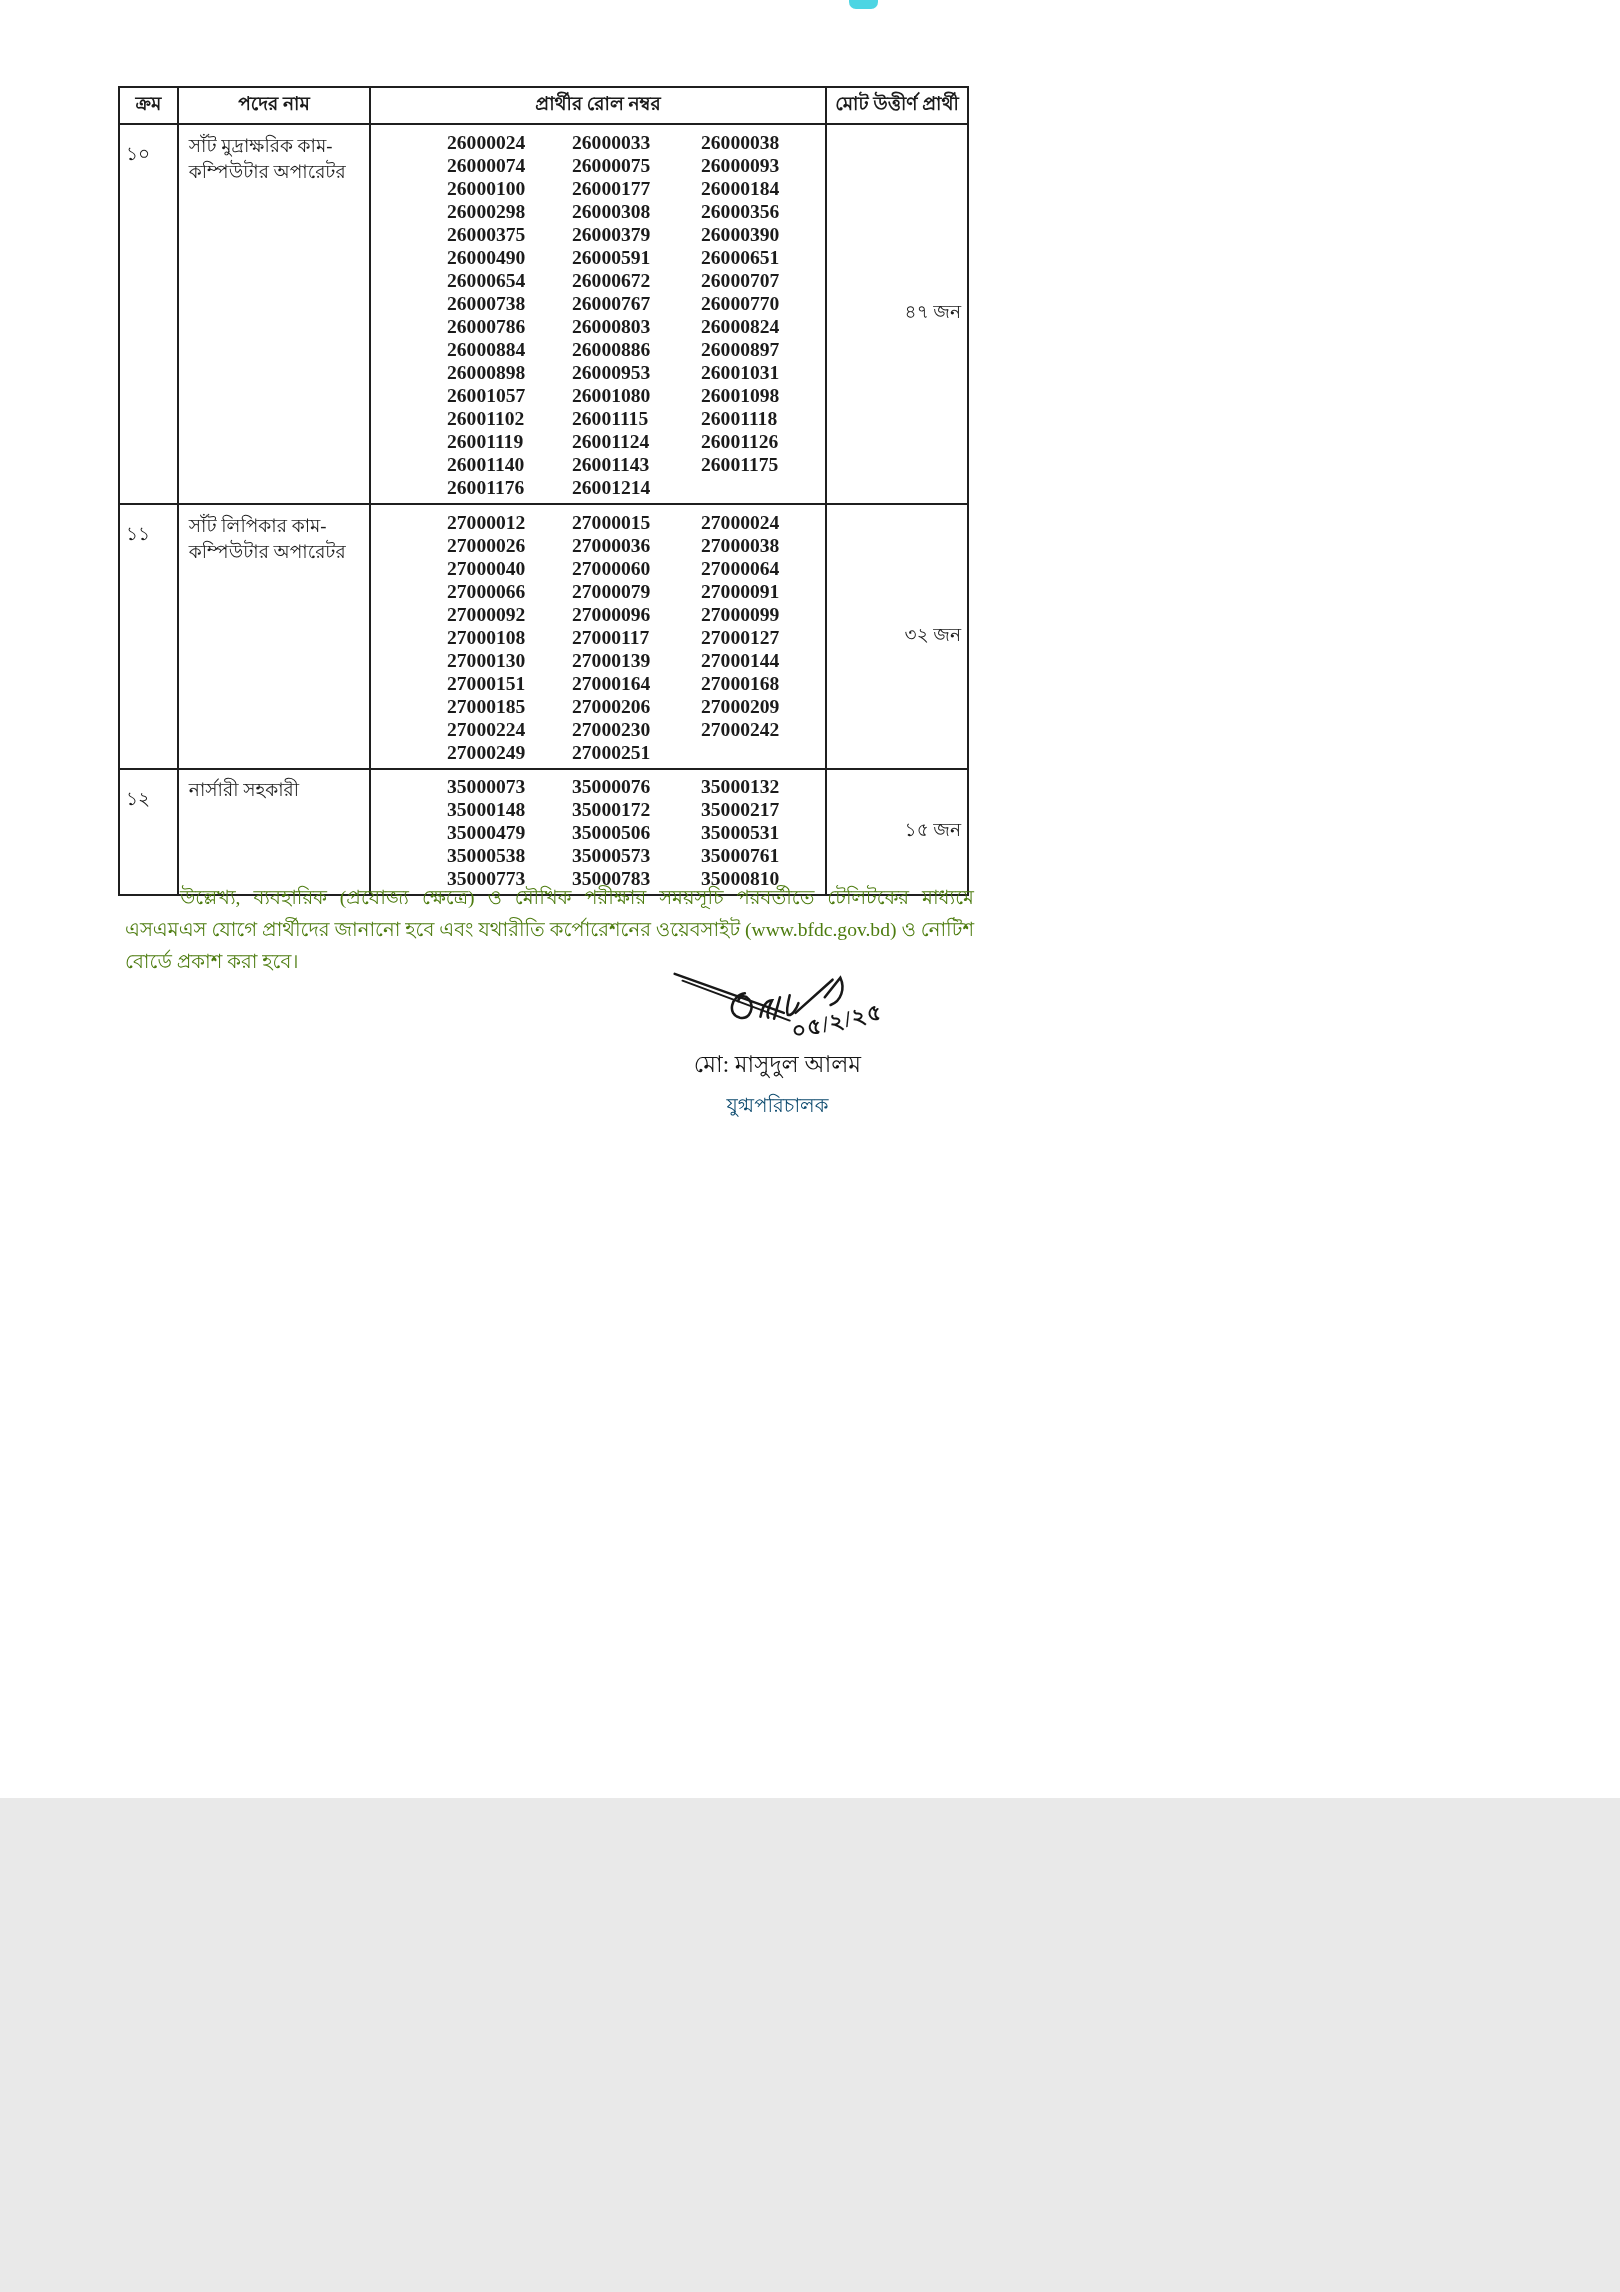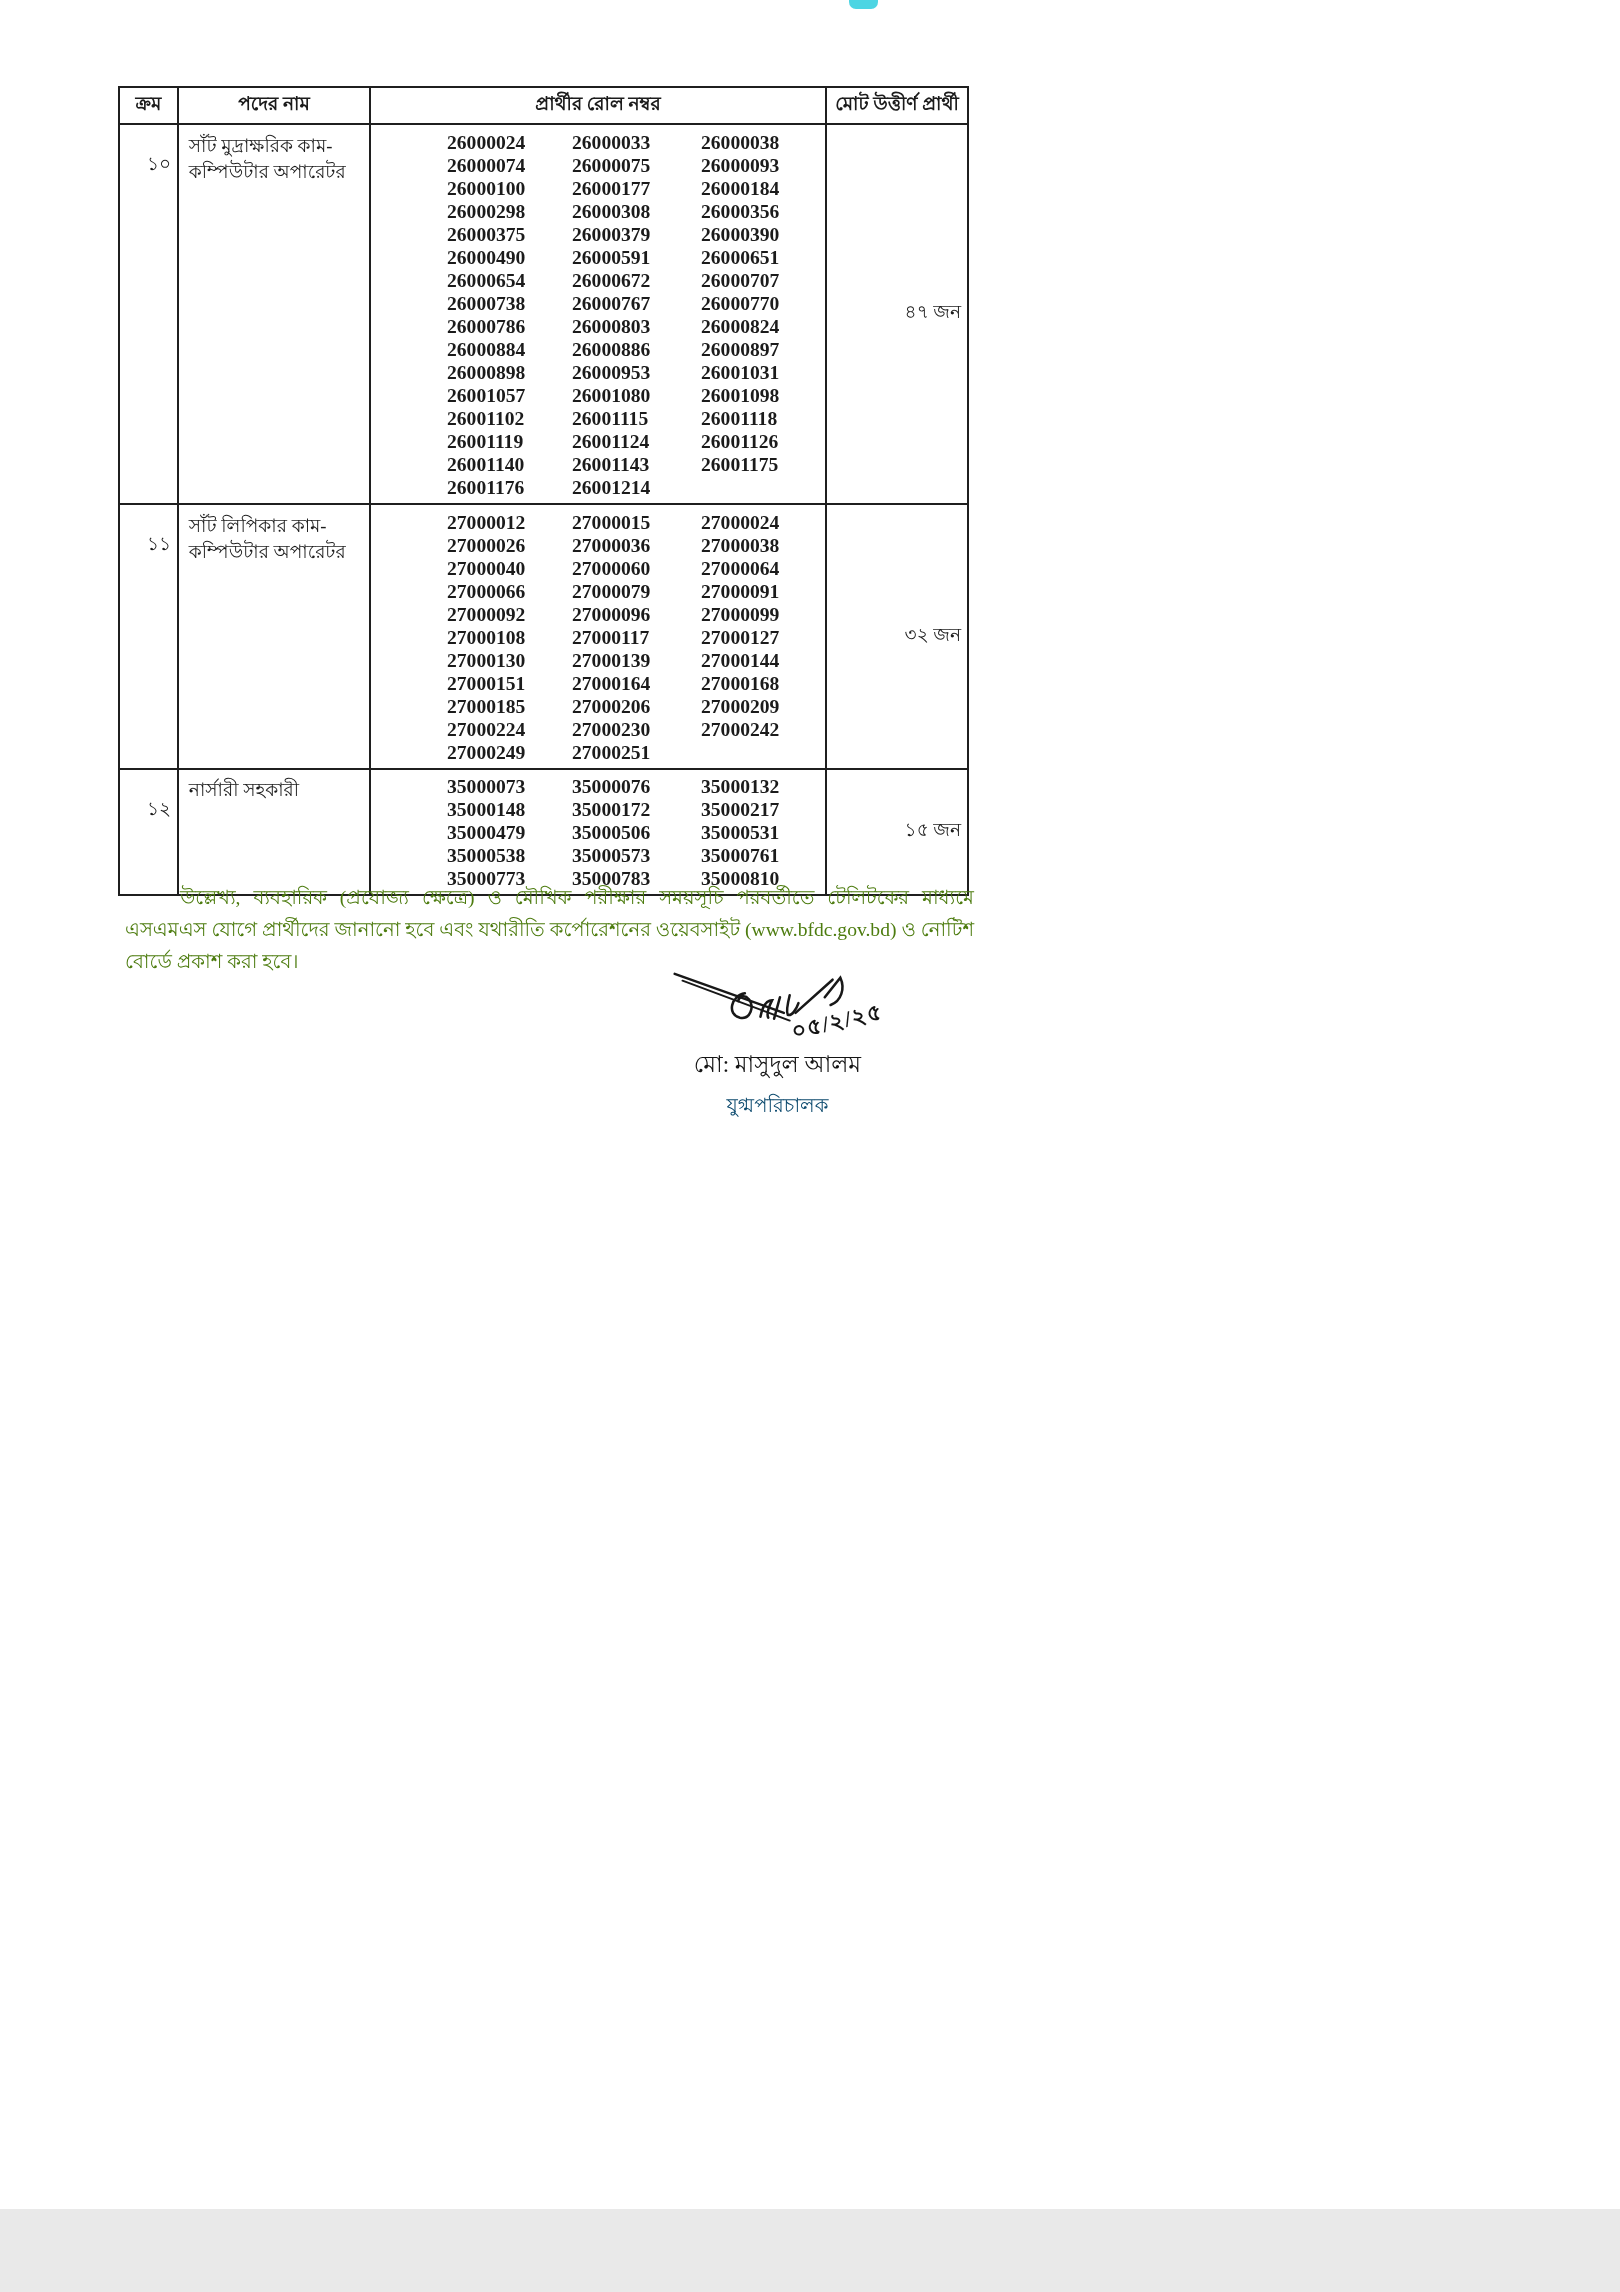--- a/index.html
+++ b/index.html
@@ -1,20 +1,20 @@
 <!DOCTYPE html>
 <html><head>
 <meta charset="utf-8">
 <style>
   * { margin:0; padding:0; box-sizing:border-box; }
   html,body { background:#e9e9e9; }
   body { font-family:"Liberation Serif", serif; }
   .page {
     position:relative;
-    width:1620px; height:2209px;
+    width:1620px; height:1798px;
     background:#ffffff;
     color:#1b1b1b;
     overflow:hidden;
     margin:0 auto;
   }
   
   .scan-mark {
     position:absolute; left:849px; top:0;
     width:29px; height:8.8px;
     background:#3ad0e0;
@@ -38,21 +38,21 @@
     text-align:center;
     vertical-align:middle;
     padding:2px 3.9px;
     font-family:"Liberation Serif", serif;
   }
   .results-table td {
     vertical-align:top;
     font-size:18.6px;
     padding:3.9px 5.9px;
   }
-  td.c-serial { text-align:right; padding-top:25px;font-family:Liberation Mono, monospace; }
+  td.c-serial { text-align:left; padding-top:15px;font-family:Liberation Mono, monospace; }
   td.c-post   { padding:7.8px 7.8px 3.9px 9.8px; line-height:26.5px;margin-left:41px; }
   td.c-rolls  { padding:5.9px 0 3.9px 76px;border-radius:27px; }
   .roll-grid {
     display:grid;
     grid-template-columns:125px 129px auto;
     line-height:23px;
     font-weight:bold;
     font-size:19.6px;
     font-family:"Liberation Serif", serif;
   }

